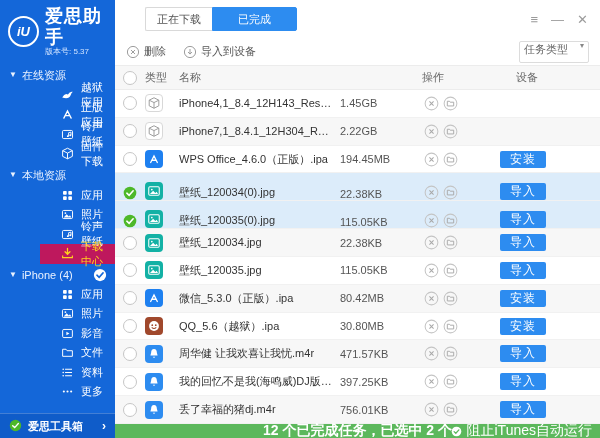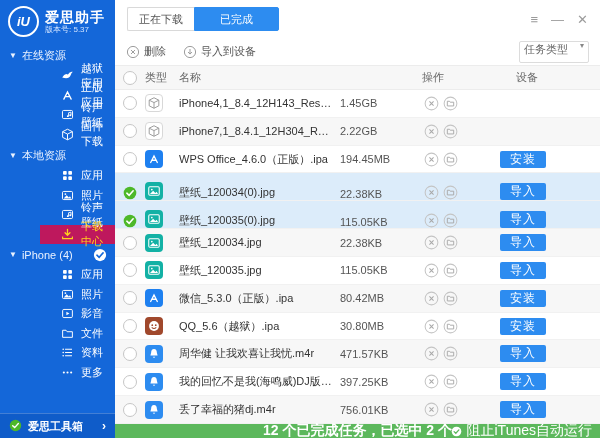--- a/index.html
+++ b/index.html
@@ -4,36 +4,36 @@
 <style>
   html,body{margin:0;padding:0;}
   body{width:600px;height:438px;overflow:hidden;font-family:"Liberation Sans","DejaVu Sans",sans-serif;-webkit-font-smoothing:antialiased;}
   .app{display:flex;width:600px;height:438px;background:#fff;}
 
   
   .sidebar{width:115px;background:#1467d9;color:#fff;display:flex;flex-direction:column;flex-shrink:0;}
   .logo-row{display:flex;align-items:center;gap:6px;padding:6px 6px 4px 8px;}
   .logo-circle{width:27px;height:27px;border:2.5px solid #fff;border-radius:50%;display:flex;align-items:center;justify-content:center;font-weight:bold;font-style:italic;font-size:13px;flex-shrink:0;}
   .logo-text{display:flex;flex-direction:column;line-height:1.15;}
-  .logo-title{font-size:14px;font-weight:bold;letter-spacing:1px;}
+  .logo-title{font-size:18px;font-weight:bold;letter-spacing:1px;}
   .logo-version{font-size:8px;color:#cfe2ff;}
   .nav{flex:1;overflow:hidden;padding-top:3px;}
   .section-h{display:flex;align-items:center;gap:5px;padding:4px 8px 3px 9px;font-size:11px;color:#eaf2ff;cursor:default;}
   .caret{font-size:8px;line-height:1;}
   .badge{margin-left:auto;}
   .nav-item{display:flex;align-items:center;gap:7px;padding:2px 6px 2px 21px;font-size:11px;height:15.5px;color:#fff;margin-left:40px;}
   .nav-item .nicon{width:13px;height:13px;flex-shrink:0;display:flex;}
   .nav-item .nicon svg{width:13px;height:13px;}
   .nav-item.selected{background:#be185d;color:#ffd21e;}
   .sidebar-footer{height:24px;background:#0f5cc9;border-top:1px solid rgba(255,255,255,.22);display:flex;align-items:center;gap:6px;padding:0 9px;font-size:11px;font-weight:bold;}
   .footer-arrow{margin-left:auto;font-size:12px;font-weight:bold;}
 
   
   .main{flex:1;display:flex;flex-direction:column;min-width:0;}
-  .topbar{height:38px;display:flex;align-items:center;padding:0 12px;flex-shrink:0;}
+  .topbar{height:38px;display:flex;align-items:center;padding:0 12px;flex-shrink:0;margin-left:18px;}
   .tab{height:22px;padding:0 11px;font-size:11px;display:flex;align-items:center;border:1px solid #d9d9d9;color:#555;background:#fff;cursor:pointer;}
   .tab:first-child{border-radius:2px 0 0 2px;border-right:none;}
   .tab.active{background:#2d8cf0;border-color:#2d8cf0;color:#fff;border-radius:0 2px 2px 0;padding:0 25px;}
   .win-controls{margin-left:auto;display:flex;gap:13px;color:#9b9b9b;font-size:13px;align-items:center;}
   .win-controls span{cursor:pointer;line-height:1;}
 
   .toolbar{height:27px;display:flex;align-items:center;gap:17px;padding:0 11px;font-size:11px;color:#555;flex-shrink:0;}
   .tool{display:flex;align-items:center;gap:4px;cursor:pointer;}
   .tool svg{width:14px;height:14px;}
   .task-type{margin-left:auto;border:1px solid #dcdcdc;border-radius:2px;height:20px;padding:0 4px;display:flex;align-items:flex-start;gap:12px;color:#666;cursor:pointer;background:#fff;}

